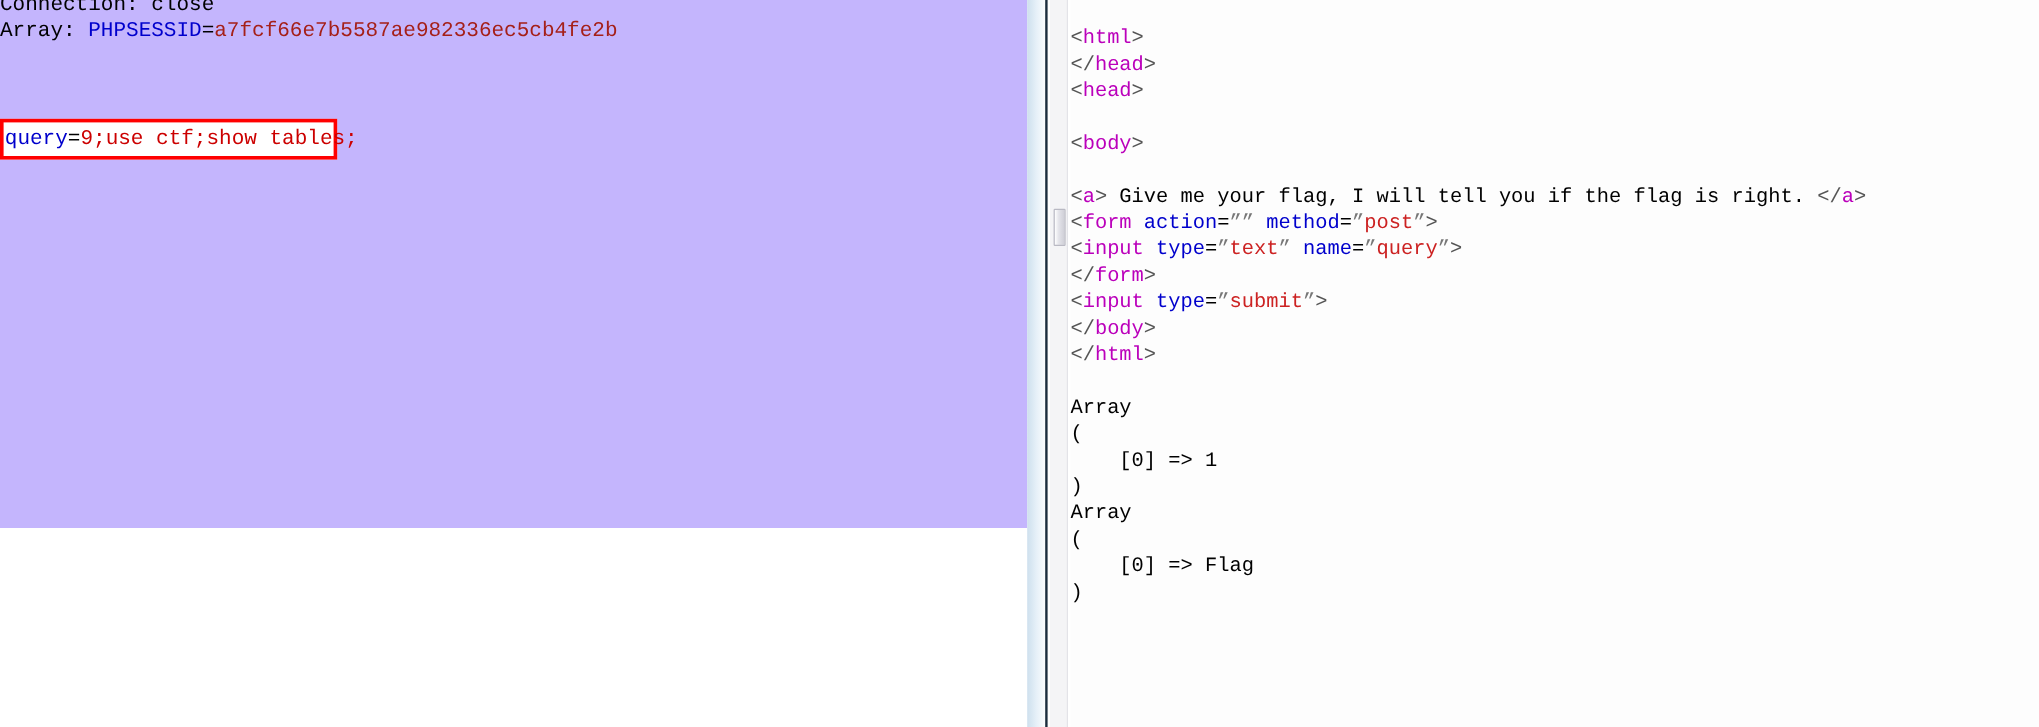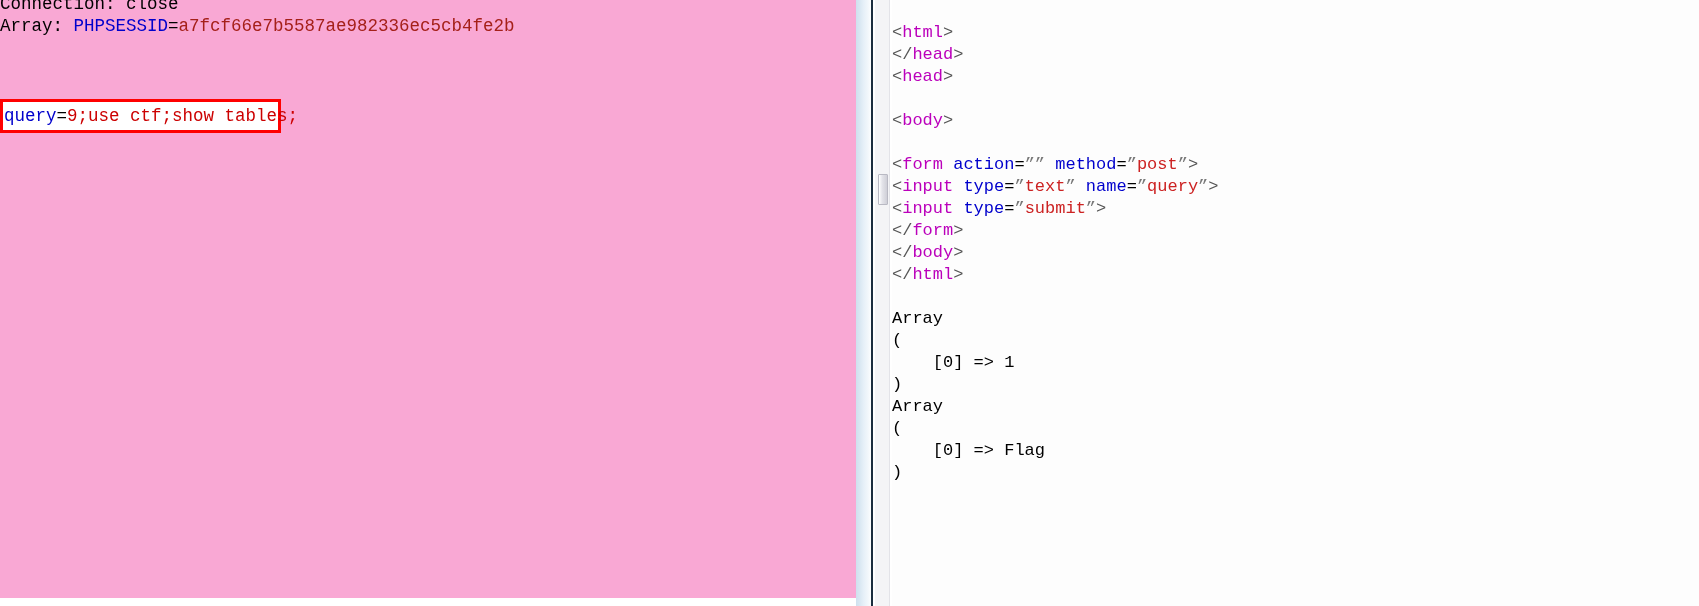--- a/index.html
+++ b/index.html
@@ -21,22 +21,22 @@
     height: 606px;
     background: #ffffff;
   }
 
   
   #left-pane {
     position: absolute;
     left: 0;
     top: 0;
     width: 856px;
-    height: 598px;
-    background: #f9a8d4;
+    height: 440px;
+    background: #c4b5fd;
     overflow: hidden;
   }
 
   .req-line {
     font-family: "Liberation Mono", "DejaVu Sans Mono", monospace;
     font-size: 17.5px;
     line-height: 22px;
     white-space: pre;
     color: #000000;
     letter-spacing: 0px;
@@ -187,24 +187,25 @@
 
   <div id="right-pane">
     <div id="response-body">
         <div class="rsp-line rsp-blank">&nbsp;</div>
         <div class="rsp-line"><span class="tok-bracket">&lt;</span><span class="tok-tag">html</span><span class="tok-bracket">&gt;</span></div>
         <div class="rsp-line"><span class="tok-bracket">&lt;/</span><span class="tok-tag">head</span><span class="tok-bracket">&gt;</span></div>
         <div class="rsp-line"><span class="tok-bracket">&lt;</span><span class="tok-tag">head</span><span class="tok-bracket">&gt;</span></div>
         <div class="rsp-line rsp-blank">&nbsp;</div>
         <div class="rsp-line"><span class="tok-bracket">&lt;</span><span class="tok-tag">body</span><span class="tok-bracket">&gt;</span></div>
         <div class="rsp-line rsp-blank">&nbsp;</div>
+        <div class="rsp-line"><span class="tok-bracket">&lt;</span><span class="tok-tag">a</span><span class="tok-bracket">&gt;</span><span class="tok-text"> Give me your flag, I will tell you if the flag is right. </span><span class="tok-bracket">&lt;/</span><span class="tok-tag">a</span><span class="tok-bracket">&gt;</span></div>
         <div class="rsp-line"><span class="tok-bracket">&lt;</span><span class="tok-tag">form</span><span class="tok-text"> </span><span class="tok-attr">action</span><span class="tok-text">=</span><span class="tok-quote">”</span><span class="tok-attrval"></span><span class="tok-quote">”</span><span class="tok-text"> </span><span class="tok-attr">method</span><span class="tok-text">=</span><span class="tok-quote">”</span><span class="tok-attrval">post</span><span class="tok-quote">”</span><span class="tok-bracket">&gt;</span></div>
         <div class="rsp-line"><span class="tok-bracket">&lt;</span><span class="tok-tag">input</span><span class="tok-text"> </span><span class="tok-attr">type</span><span class="tok-text">=</span><span class="tok-quote">”</span><span class="tok-attrval">text</span><span class="tok-quote">”</span><span class="tok-text"> </span><span class="tok-attr">name</span><span class="tok-text">=</span><span class="tok-quote">”</span><span class="tok-attrval">query</span><span class="tok-quote">”</span><span class="tok-bracket">&gt;</span></div>
+        <div class="rsp-line"><span class="tok-bracket">&lt;/</span><span class="tok-tag">form</span><span class="tok-bracket">&gt;</span></div>
         <div class="rsp-line"><span class="tok-bracket">&lt;</span><span class="tok-tag">input</span><span class="tok-text"> </span><span class="tok-attr">type</span><span class="tok-text">=</span><span class="tok-quote">”</span><span class="tok-attrval">submit</span><span class="tok-quote">”</span><span class="tok-bracket">&gt;</span></div>
-        <div class="rsp-line"><span class="tok-bracket">&lt;/</span><span class="tok-tag">form</span><span class="tok-bracket">&gt;</span></div>
         <div class="rsp-line"><span class="tok-bracket">&lt;/</span><span class="tok-tag">body</span><span class="tok-bracket">&gt;</span></div>
         <div class="rsp-line"><span class="tok-bracket">&lt;/</span><span class="tok-tag">html</span><span class="tok-bracket">&gt;</span></div>
         <div class="rsp-line rsp-blank">&nbsp;</div>
         <div class="rsp-line"><span class="tok-text">Array</span></div>
         <div class="rsp-line"><span class="tok-text">(</span></div>
         <div class="rsp-line"><span class="tok-text">    [0] =&gt; 1</span></div>
         <div class="rsp-line"><span class="tok-text">)</span></div>
         <div class="rsp-line"><span class="tok-text">Array</span></div>
         <div class="rsp-line"><span class="tok-text">(</span></div>
         <div class="rsp-line"><span class="tok-text">    [0] =&gt; Flag</span></div>

